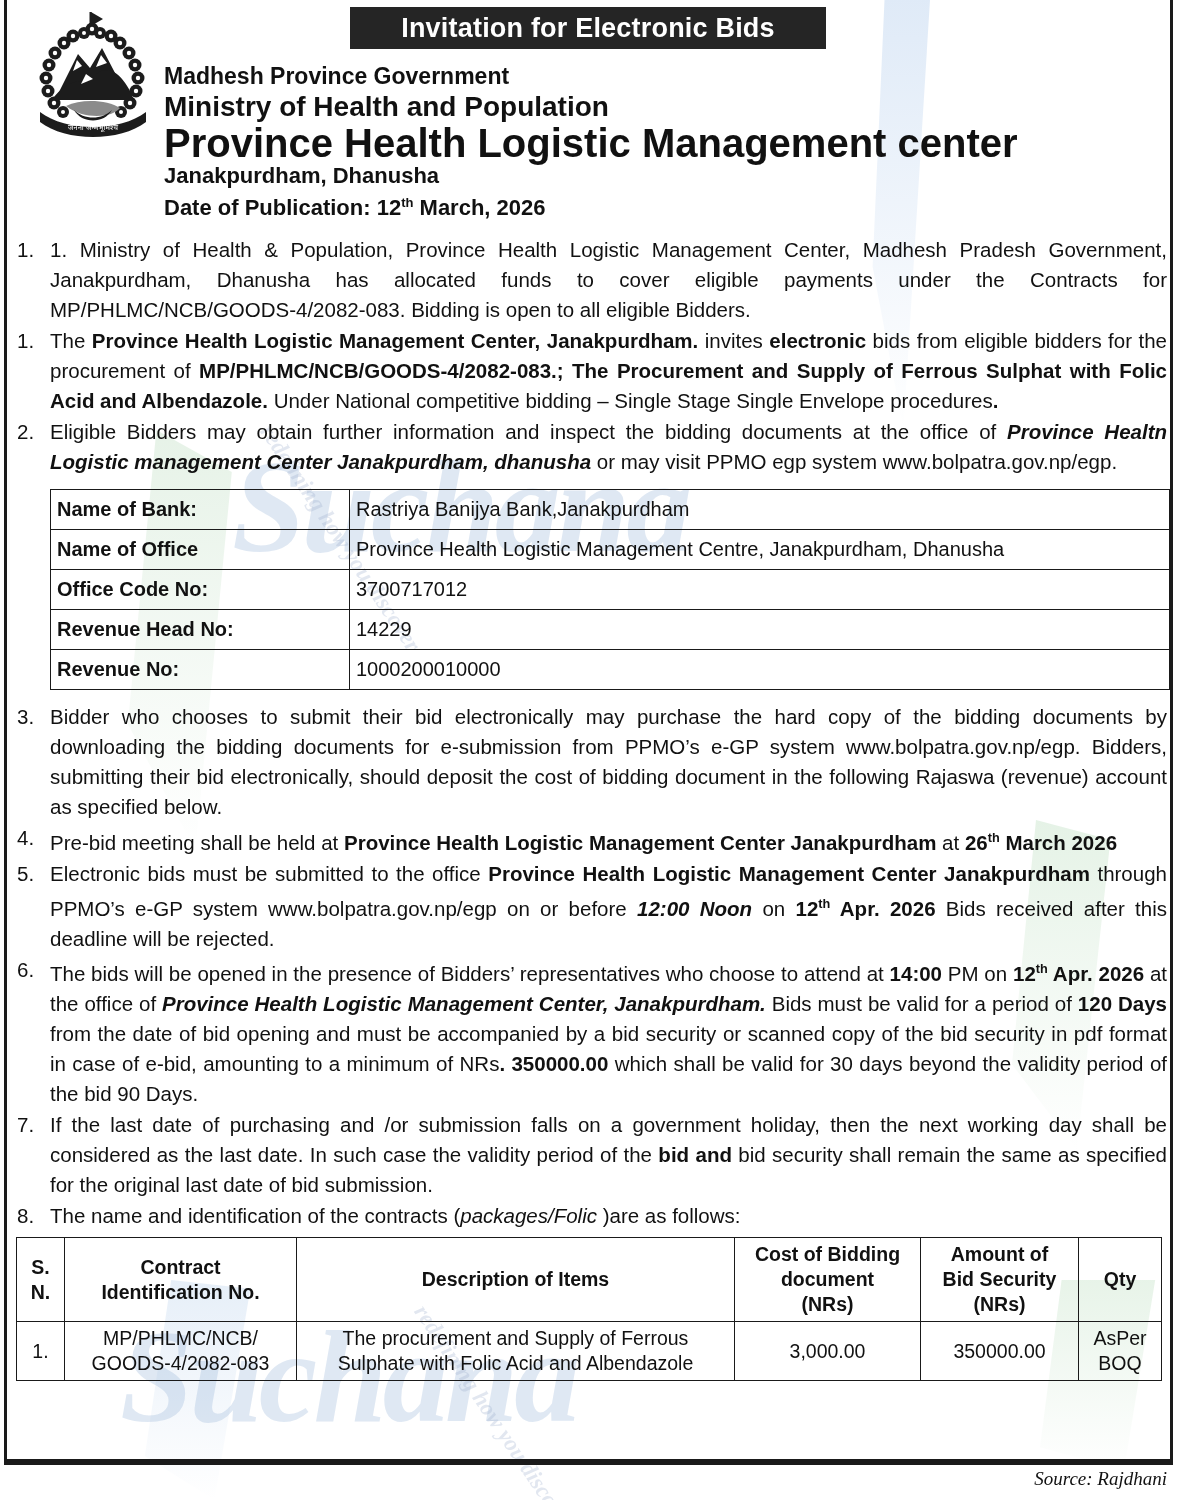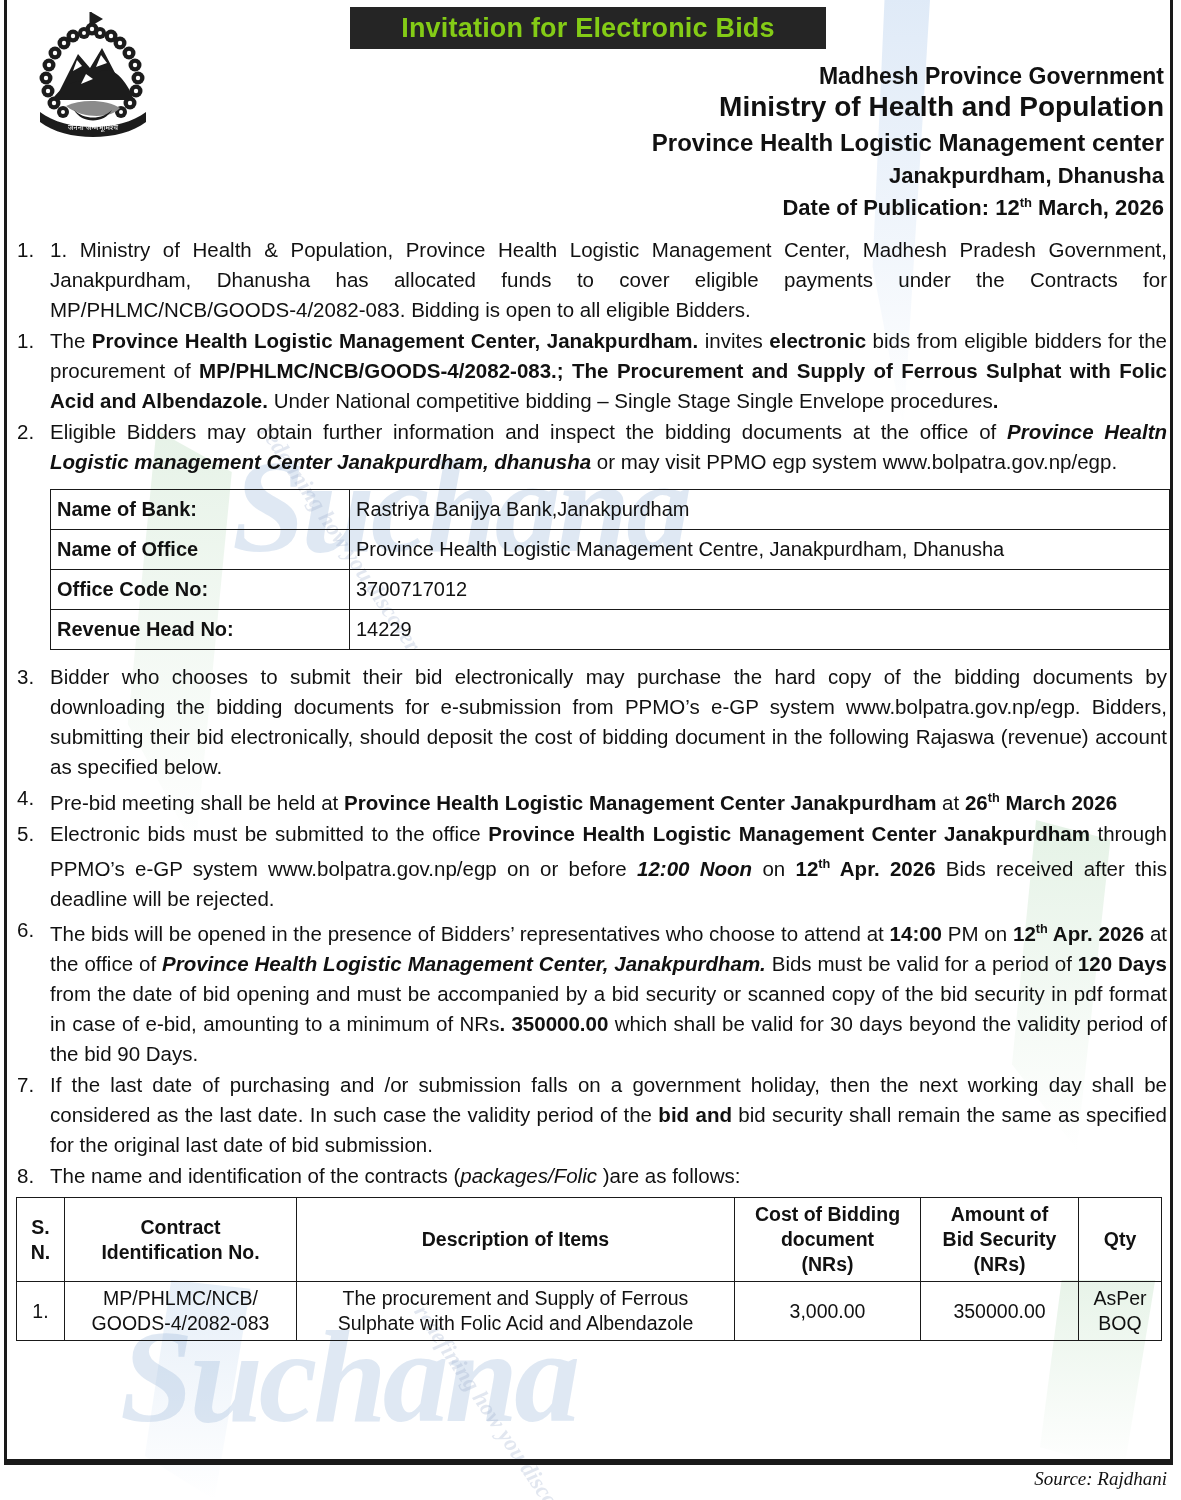--- a/index.html
+++ b/index.html
@@ -100,37 +100,37 @@
     width: 140px;
     height: 140px;
   }
   .title-banner {
     position: absolute;
     left: 336px;
     top: 7px;
     width: 476px;
     height: 42px;
     background: #252525;
-    color: #84cc16;
+    color: #ffffff;
     font-size: 27px;
     font-weight: bold;
     line-height: 42px;
     text-align: center;
     letter-spacing: .2px;
   }
   .org-block {
     position: absolute;
     left: 150px;
     top: 62px;
     width: 1000px;
-    text-align: right;
+    text-align: left;
   }
   .org-l1 { font-size: 23px; font-weight: bold; line-height: 28px; }
   .org-l2 { font-size: 28px; font-weight: bold; line-height: 34px; }
-  .org-l3 { font-size: 24px; font-weight: bold; line-height: 38px; }
+  .org-l3 { font-size: 40px; font-weight: bold; line-height: 38px; }
   .org-l4 { font-size: 22px; font-weight: bold; line-height: 27px; }
   .org-l5 { font-size: 22px; font-weight: bold; line-height: 28px; }
   .org-l5 sup { font-size: 13px; }
 
   
   ol.items {
     list-style: none;
     margin: 0;
     padding: 0;
     font-size: 20.5px;
@@ -329,20 +329,24 @@
             <td>Province Health Logistic Management Centre, Janakpurdham, Dhanusha</td>
           </tr>
           <tr>
             <td class="lbl">Office Code No:</td>
             <td>3700717012</td>
           </tr>
           <tr>
             <td class="lbl">Revenue Head No:</td>
             <td>14229</td>
           </tr>
+          <tr>
+            <td class="lbl">Revenue No:</td>
+            <td>1000200010000</td>
+          </tr>
         </tbody>
     </table>
 
     <ol class="items" id="items-bottom">
         <li><span class="num">3.</span><span><span>Bidder who chooses to submit their bid electronically may purchase the hard copy of the bidding documents by downloading the bidding documents for e-submission from PPMO’s e-GP system www.bolpatra.gov.np/egp. Bidders, submitting their bid electronically, should deposit the cost of bidding document in the following Rajaswa (revenue) account as specified below.</span></span></li>
         <li><span class="num">4.</span><span><span>Pre-bid meeting shall be held at </span><span class="b">Province Health Logistic Management Center Janakpurdham</span><span> at </span><span class="b">26</span><sup class="b">th</sup><span class="b"> March 2026</span></span></li>
         <li><span class="num">5.</span><span><span>Electronic bids must be submitted to the office </span><span class="b">Province Health Logistic Management Center Janakpurdham</span><span> through PPMO’s e-GP system www.bolpatra.gov.np/egp on or before </span><span class="bi">12:00 Noon</span><span> on </span><span class="b">12</span><sup class="b">th</sup><span class="b"> Apr. 2026</span><span>  Bids received after this deadline will be rejected.</span></span></li>
         <li><span class="num">6.</span><span><span>The bids will be opened in the presence of Bidders’ representatives who choose to attend at </span><span class="b">14:00</span><span> PM on </span><span class="b">12</span><sup class="b">th</sup><span class="b"> Apr. 2026</span><span> at the office of </span><span class="bi">Province Health Logistic Management Center, Janakpurdham.</span><span> Bids must be valid for a period of </span><span class="b">120 Days</span><span> from the date of bid opening and must be accompanied by a bid security or scanned copy of the bid security in pdf format in case of e-bid, amounting to a minimum of NRs</span><span class="b">. 350000.00</span><span> which shall be valid for 30 days beyond the validity period of the bid 90 Days.</span></span></li>
         <li><span class="num">7.</span><span><span>If the last date of purchasing and /or submission falls on a government holiday, then the next working day shall be considered as the last date. In such case the validity period of the </span><span class="b">bid and</span><span> bid security shall remain the same as specified for the original last date of bid submission.</span></span></li>
         <li><span class="num">8.</span><span><span>The name and identification of the contracts (</span><span class="i">packages/Folic</span><span> )are as follows:</span></span></li>

